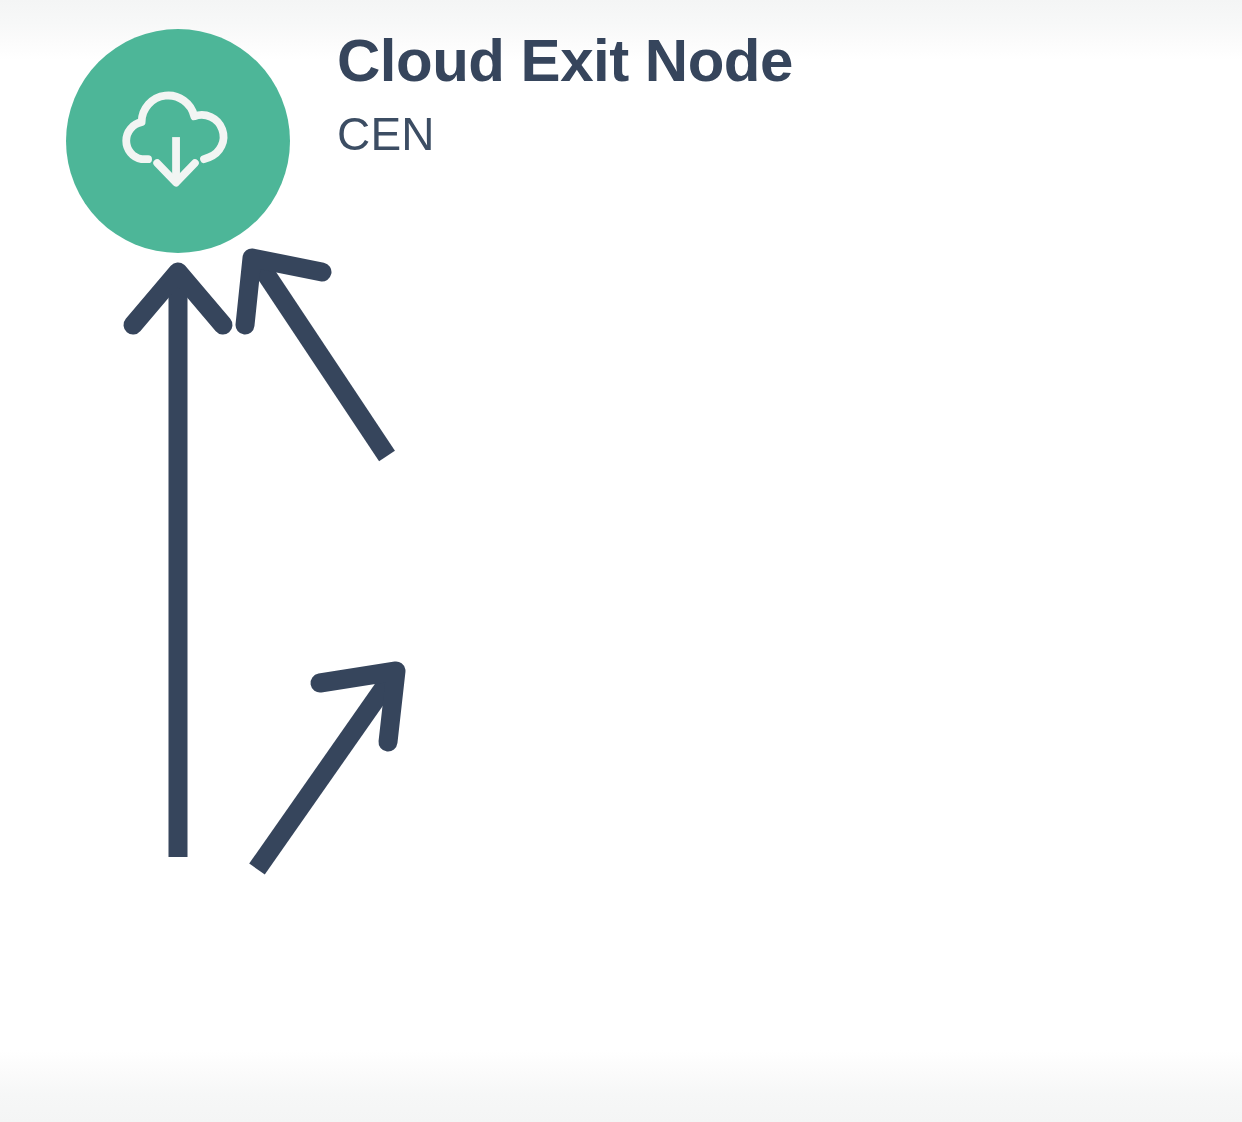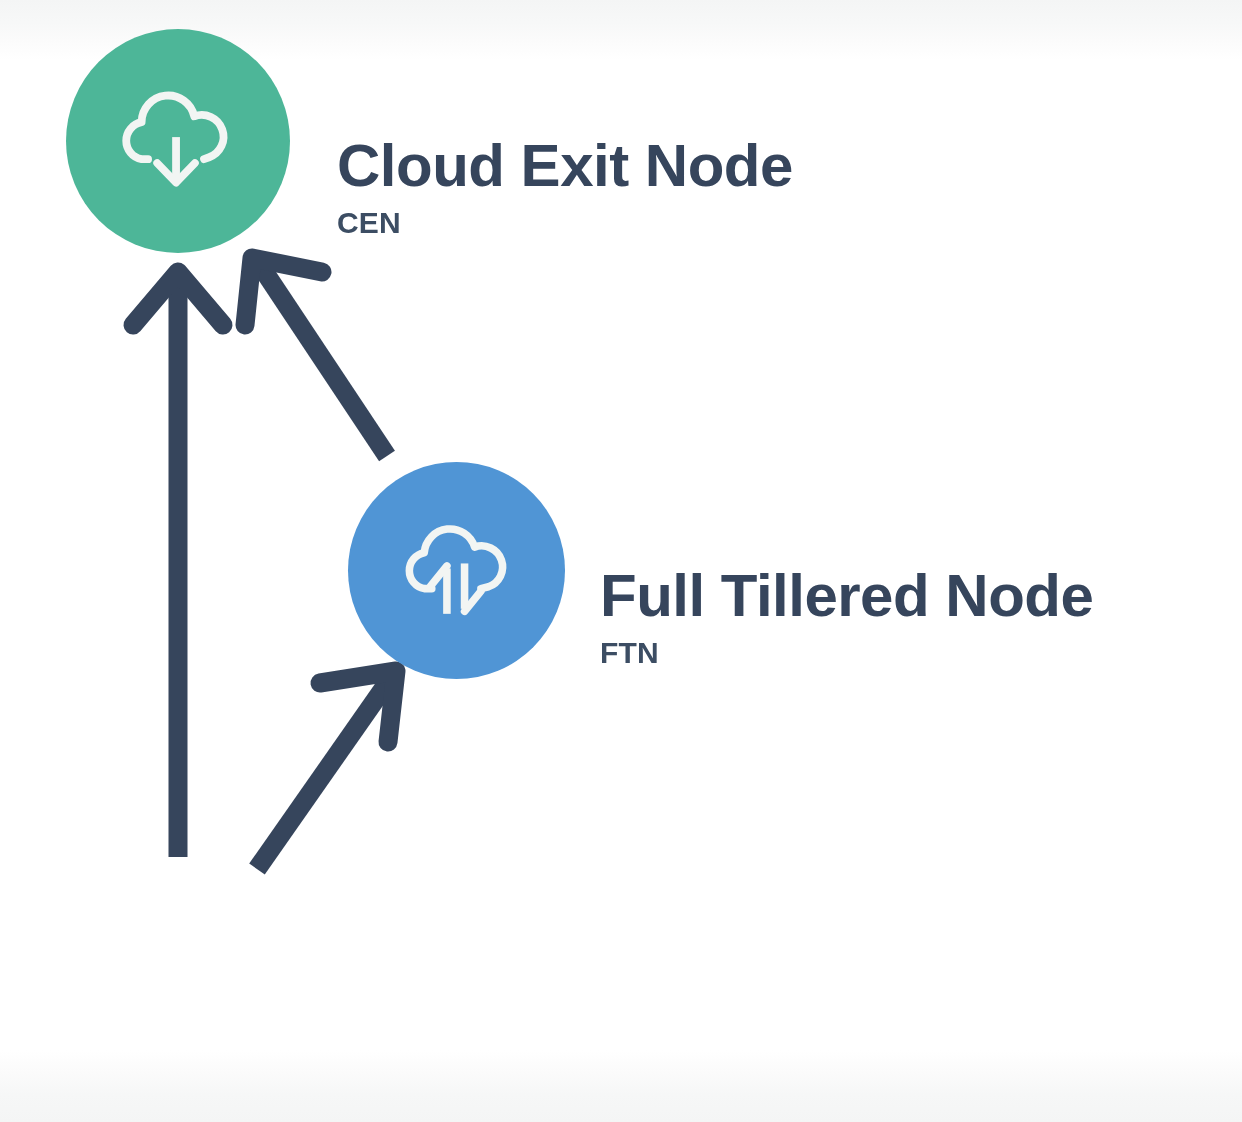--- a/index.html
+++ b/index.html
@@ -35,21 +35,21 @@
     left: 0;
     top: 0;
     width: 1242px;
     height: 1122px;
   }
 
   
   .node {
     position: absolute;
     display: flex;
-    align-items: flex-end;
+    align-items: flex-start;
   }
   .node-circle {
     position: relative;
     border-radius: 50%;
     flex: 0 0 auto;
     display: flex;
     align-items: center;
     justify-content: center;
   }
   .node-text {
@@ -60,25 +60,25 @@
   .node-title {
     color: #36455c;
     font-size: 60px;
     font-weight: bold;
     line-height: 1.06;
     letter-spacing: -0.5px;
     white-space: nowrap;
   }
   .node-abbr {
     color: #3c4d63;
-    font-size: 30px;
-    font-weight: bold;
+    font-size: 46px;
+    font-weight: normal;
     line-height: 1.1;
     letter-spacing: 0.2px;
-    margin-top: 8px;
+    margin-top: 16px;
     white-space: nowrap;
   }
 
   
   #node-cen  { left: 66px;  top: 29px;  }
   #node-ftn  { left: 348px; top: 462px; }
   #node-ten  { left: 68px;  top: 867px; }
 
   #node-cen .node-circle { width: 224px; height: 224px; background: #4db698; }
   #node-ftn .node-circle { width: 217px; height: 217px; background: #5095d5; }
@@ -118,30 +118,15 @@
         <line x1="48.5" y1="47" x2="48.5" y2="80" stroke="#f2f5f3" stroke-width="6" stroke-linecap="butt"></line>
         <path d="M 34 67 L 48.5 82 L 63 67" fill="none" stroke="#f2f5f3" stroke-width="6" stroke-linecap="round" stroke-linejoin="round"></path>
       </svg>
     </div>
     <div class="node-text">
       <div class="node-title">Cloud Exit Node</div>
       <div class="node-abbr">CEN</div>
     </div>
   </div>
 
-  <div class="node" id="node-ftn">
-    <div class="node-circle">
-      <svg width="126" height="126" viewBox="0 0 100 100">
-        <path d="M 30 64 L 24 64 A 14.5 14.5 0 0 1 24 35.5 A 20.5 20.5 0 0 1 64 31 A 16 16 0 0 1 75 62.5 L 69 64" fill="none" stroke="#f2f5f3" stroke-width="6" stroke-linecap="round" stroke-linejoin="round"></path>
-        <line x1="42" y1="48" x2="42" y2="84" stroke="#f2f5f3" stroke-width="6" stroke-linecap="butt"></line>
-        <path d="M 29 62 L 42 46" fill="none" stroke="#f2f5f3" stroke-width="6" stroke-linecap="round" stroke-linejoin="round"></path>
-        <line x1="56" y1="44" x2="56" y2="80" stroke="#f2f5f3" stroke-width="6" stroke-linecap="butt"></line>
-        <path d="M 69 66 L 56 82" fill="none" stroke="#f2f5f3" stroke-width="6" stroke-linecap="round" stroke-linejoin="round"></path>
-      </svg>
-    </div>
-    <div class="node-text">
-      <div class="node-title">Full Tillered Node</div>
-      <div class="node-abbr">FTN</div>
-    </div>
-  </div>
 
 
 </div>
 
 </body></html>

